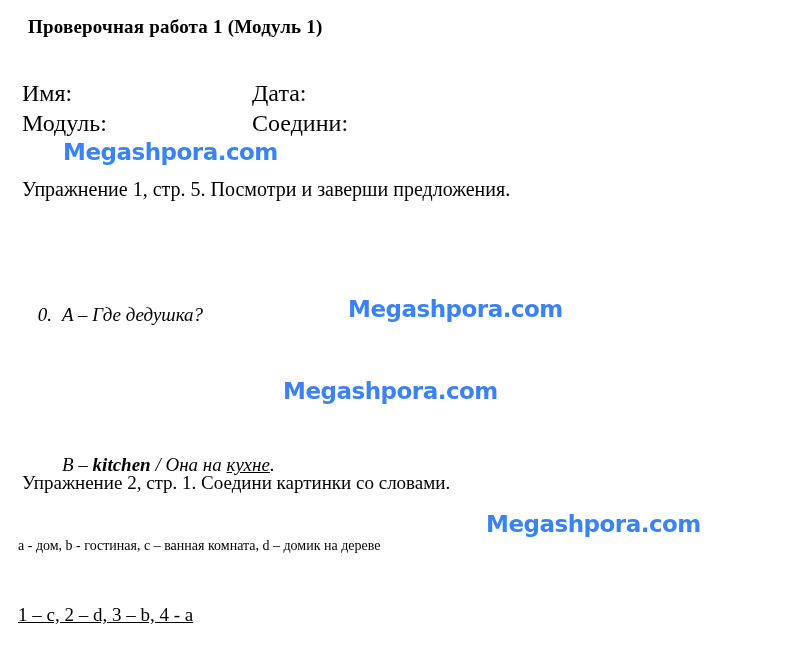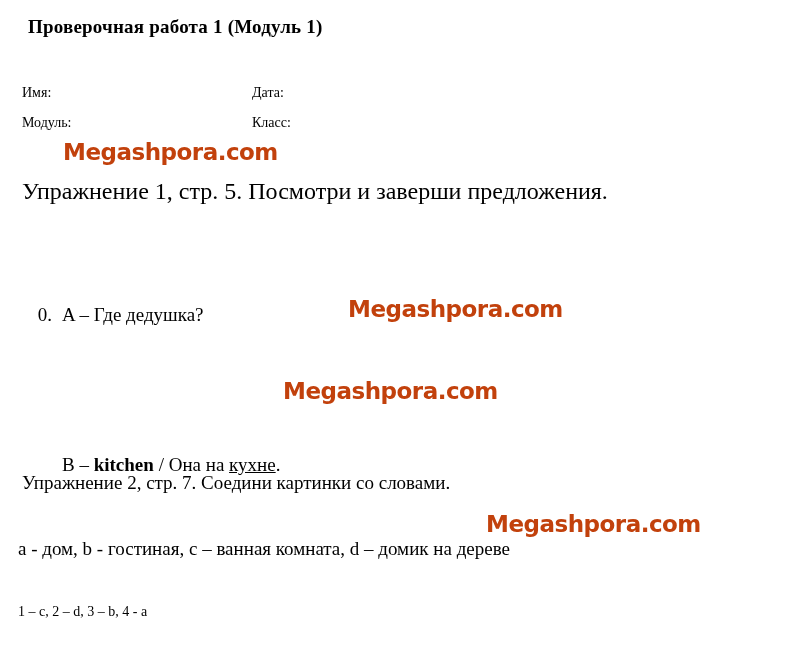--- a/index.html
+++ b/index.html
@@ -27,49 +27,50 @@
     left: 28px;
     top: 16px;
     font-size: 19px;
     font-weight: bold;
     letter-spacing: 0.2px;
   }
   .fields {
     position: absolute;
     left: 22px;
     top: 78px;
-    font-size: 14px;
+    font-size: 24px;
     line-height: 30px;
   }
   .field-row {
     display: block;
     white-space: pre;
   }
   .field-label {
     display: inline-block;
   }
   .field-name {
     width: 230px;
   }
   .ex1-heading {
     position: absolute;
     left: 22px;
     top: 178px;
-    font-size: 24px;
+    font-size: 20px;
   }
   .items {
     position: absolute;
     left: 22px;
     top: 240px;
     font-size: 19px;
     line-height: 30px;
   }
   .item {
     display: block;
     white-space: pre;
+    font-style: italic;
   }
   .item-num {
     display: inline-block;
     width: 40px;
     text-align: right;
     padding-right: 10px;
     box-sizing: border-box;
   }
   .item-line-a, .item-line-b {
     display: block;
@@ -88,51 +89,52 @@
   .ex2-heading {
     position: absolute;
     left: 22px;
     top: 472px;
     font-size: 19px;
   }
   .ex2-answer {
     position: absolute;
     left: 18px;
     top: 538px;
-    font-size: 19px;
+    font-size: 14px;
   }
   .ex2-matches {
     position: absolute;
     left: 18px;
     top: 604px;
-    font-size: 14px;
+    font-size: 19px;
+    text-decoration: underline;
   }
   .watermark {
     position: absolute;
     font-family: "DejaVu Sans", sans-serif;
     font-weight: bold;
-    color: #c2410c;
+    color: #3b82f6;
     white-space: nowrap;
     letter-spacing: -0.5px;
   }
   .wm1 { left: 63px;  top: 139px; font-size: 23px; }
   .wm2 { left: 348px; top: 296px; font-size: 23px; }
   .wm3 { left: 283px; top: 378px; font-size: 23px; }
   .wm4 { left: 486px; top: 511px; font-size: 23px; }
 </style>
 </head>
 <body>
 
 <div class="page">
 
   <div class="doc-title">Проверочная работа 1 (Модуль 1)</div>
 
   <div class="fields">
     <span class="field-row"><span class="field-label field-name">Имя:</span><span class="field-label">Дата:</span></span>
-    <span class="field-row"><span class="field-label field-name">Модуль:</span><span class="field-label">Класс:</span></span>
+    <span class="field-row"><span class="field-label field-name">Модуль:</span><span class="field-label">Соедини:</span></span>
   </div>
 
   <div class="watermark wm1">Megashpora.com</div>
 
   <div class="ex1-heading">Упражнение 1, стр. 5. Посмотри и заверши предложения.</div>
 
   <div class="items">
 
     <div class="item">
       <span class="item-line-a"><span class="item-num">0.</span><span>A – Где дедушка?</span></span>
@@ -140,21 +142,21 @@
 
     <div class="item">
       <span class="item-line-b"><span class="indent"></span><span>B – </span><span class="bold">kitchen</span><span> / Она на </span><span class="underline">кухне</span><span>.</span></span>
     </div>
 
   </div>
 
   <div class="watermark wm2">Megashpora.com</div>
   <div class="watermark wm3">Megashpora.com</div>
 
-  <div class="ex2-heading">Упражнение 2, стр. 7. Соедини картинки со словами.</div>
+  <div class="ex2-heading">Упражнение 2, стр. 1. Соедини картинки со словами.</div>
 
   <div class="watermark wm4">Megashpora.com</div>
 
   <div class="ex2-answer">a - дом, b - гостиная, c – ванная комната, d – домик на дереве</div>
 
   <div class="ex2-matches">1 – c, 2 – d, 3 – b, 4 - a</div>
 
 </div>
 
 </body></html>

